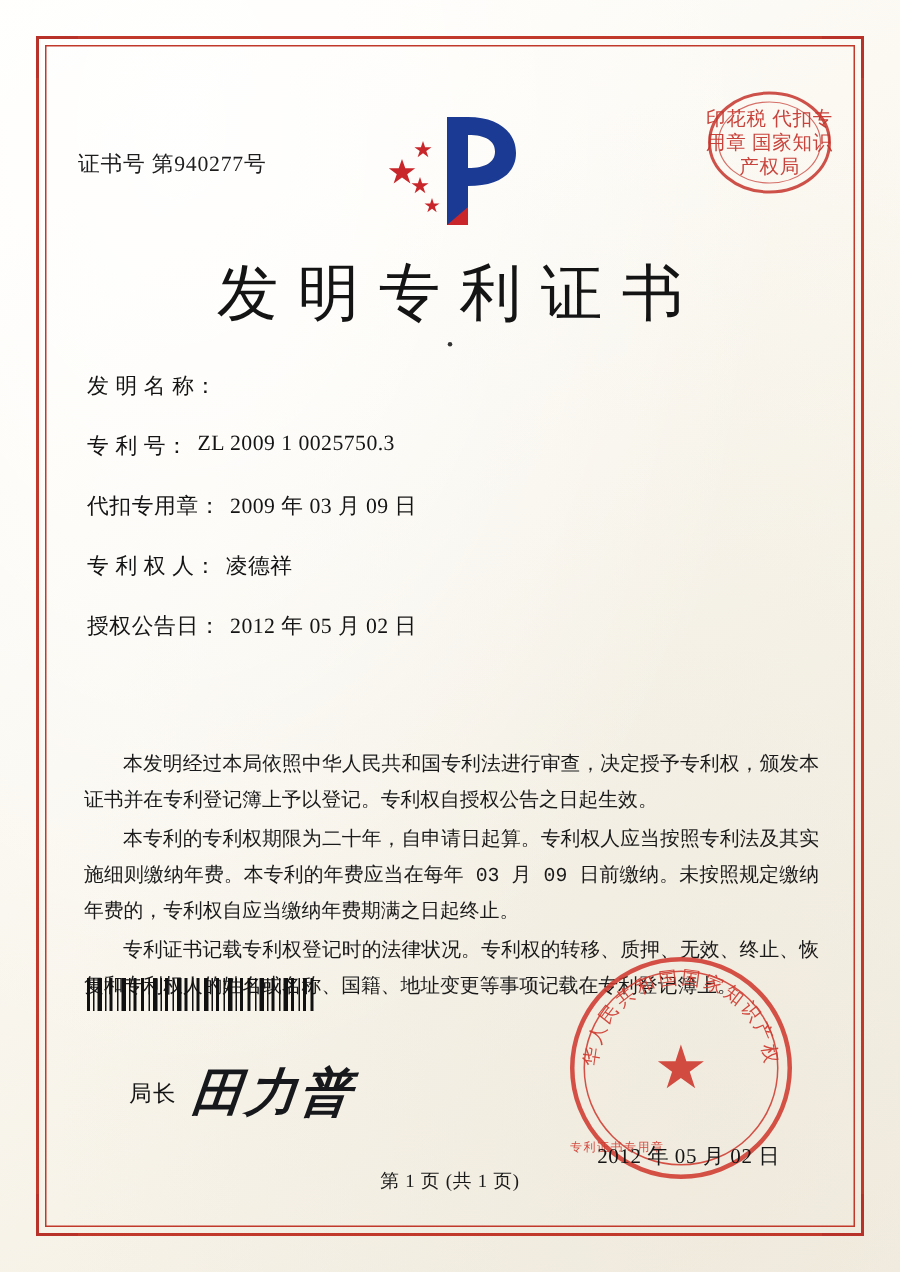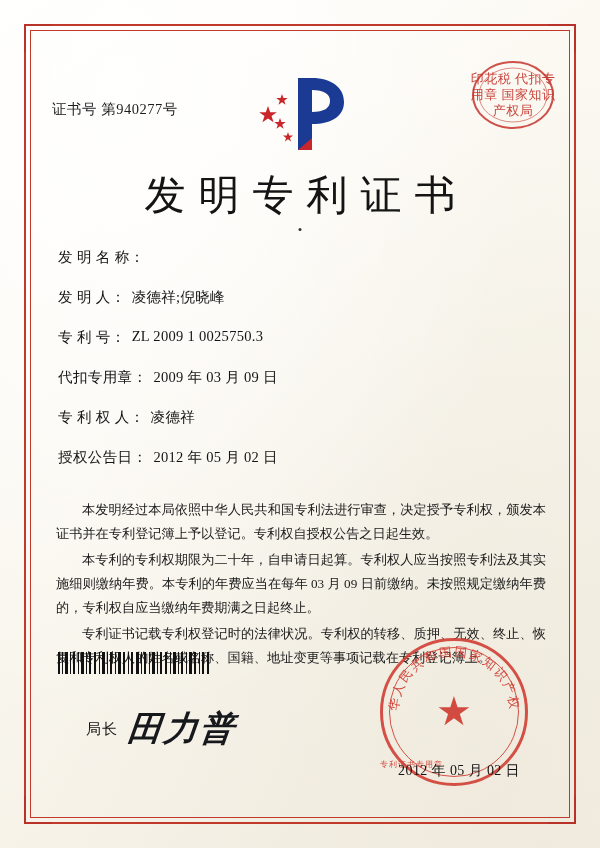--- a/index.html
+++ b/index.html
@@ -173,20 +173,21 @@
     right: 8px;
     top: 452px;
     font-size: 13.2px;
     line-height: 1.82;
     color: #1a1a1a;
     text-align: justify;
   }
   .body-text p {
     margin: 0 0 2px 0;
     text-indent: 26px;
+    font-family: Liberation Mono, monospace;
   }
 
   
   .barcode {
     position: absolute;
     left: 12px;
     top: 606px;
     width: 152px;
     height: 22px;
   }
@@ -325,24 +326,20 @@
       </svg>
       <div class="stamp-text">印花税 代扣专用章 国家知识产权局</div>
     </div>
 
     <div class="title">发明专利证书</div>
     <div class="title-dot"></div>
 
     <div class="fields">
       <div class="field-row">
         <span class="field-label">发 明 名 称：</span>
-      </div>
-      <div class="field-row">
-        <span class="field-label">发 明 人：</span>
-        <span class="field-value">凌德祥;倪晓峰</span>
       </div>
       <div class="field-row">
         <span class="field-label">专 利 号：</span>
         <span class="field-value">ZL 2009 1 0025750.3</span>
       </div>
       <div class="field-row">
         <span class="field-label">代扣专用章：</span>
         <span class="field-value">2009 年 03 月 09 日</span>
       </div>
       <div class="field-row">
@@ -422,14 +419,15 @@
             <textPath href="#sealArc" startOffset="50%" text-anchor="middle">中华人民共和国国家知识产权局</textPath>
           </text>
         </svg>
       </div>
       <div class="seal-star">★</div>
       <div class="seal-bottom-text">专利证书专用章</div>
     </div>
 
     <div class="issue-date">2012 年 05 月 02 日</div>
 
+    <div class="page-footer">第 1 页 (共 1 页)</div>
   </div>
 </div>
 
 </body></html>

